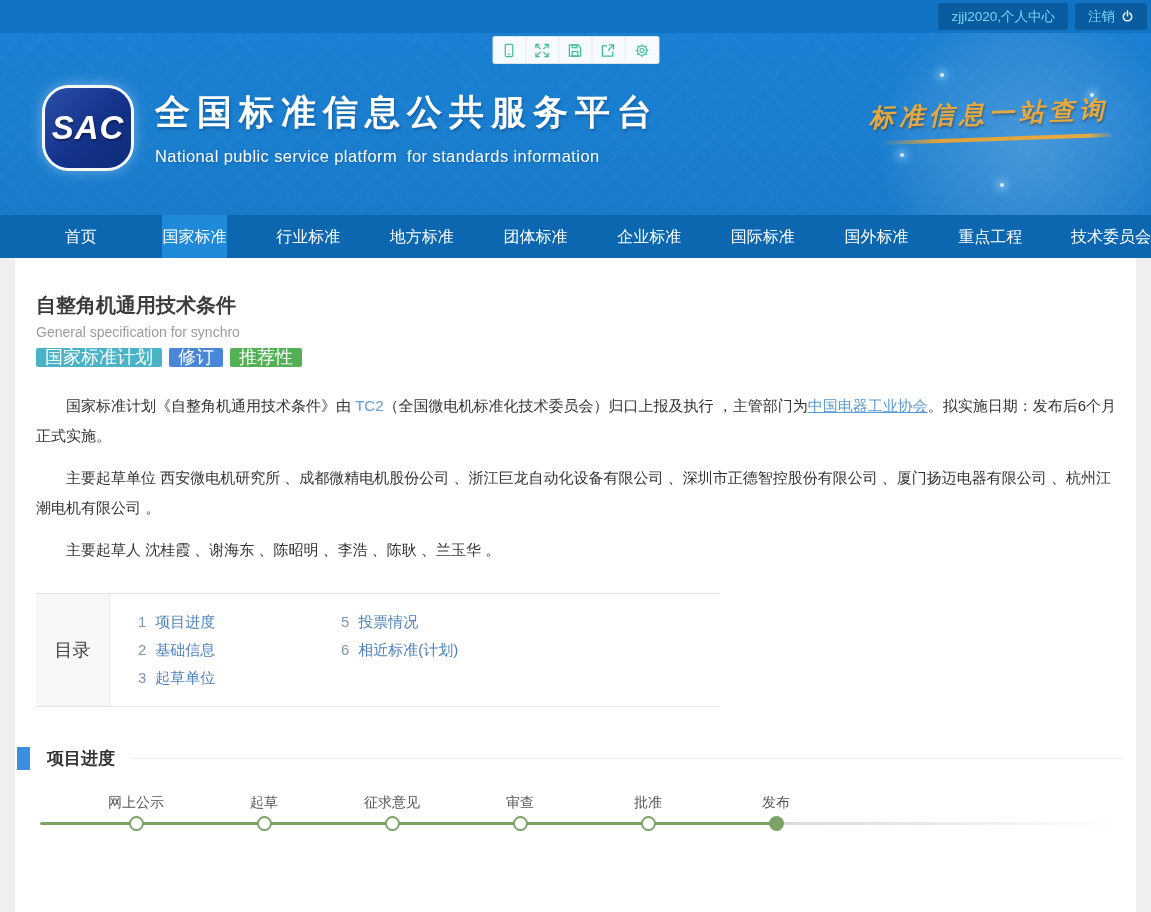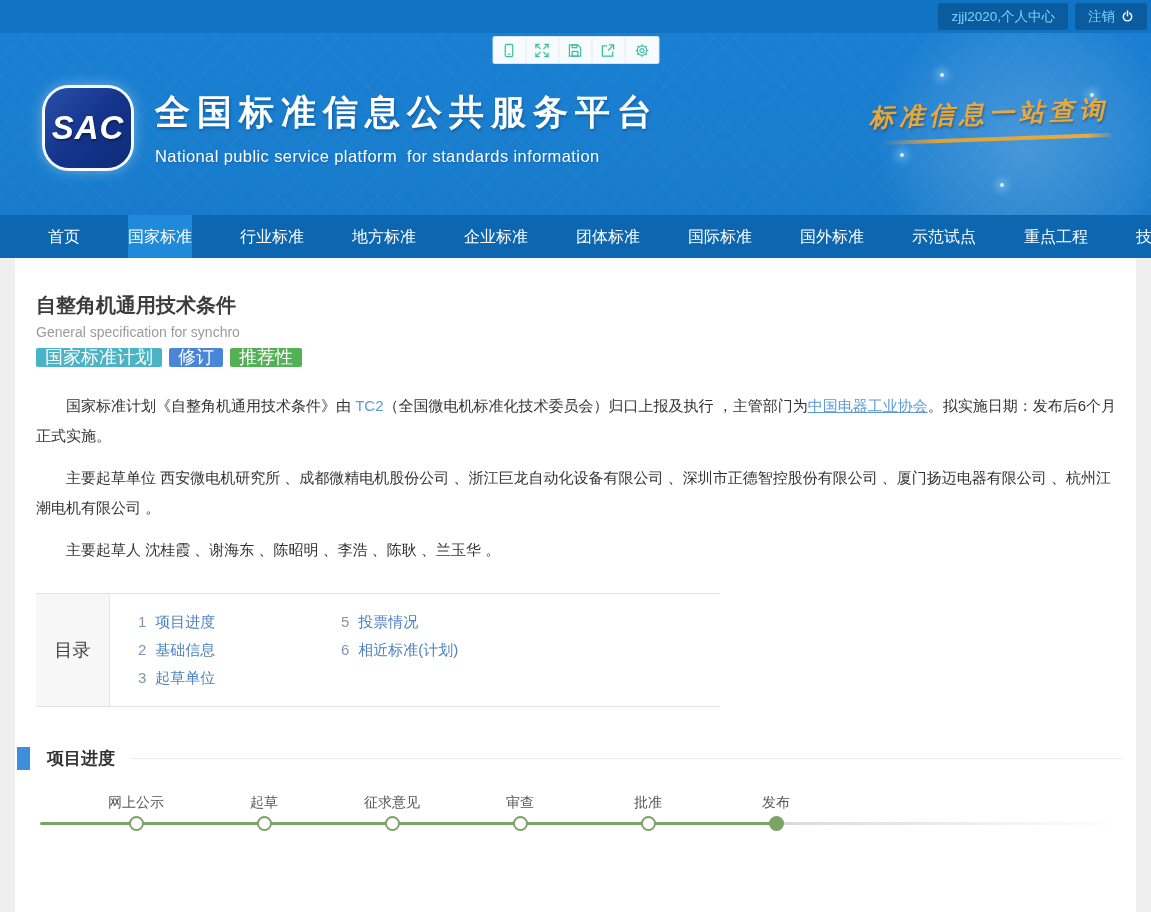--- a/index.html
+++ b/index.html
@@ -208,25 +208,24 @@
   </div>
   <div class="slogan">标准信息一站查询</div>
   <div class="slogan-swoosh"></div>
 </div>
 
 <div class="nav">
   <a>首页</a>
   <a class="active">国家标准</a>
   <a>行业标准</a>
   <a>地方标准</a>
+  <a>团体标准</a>
   <a>企业标准</a>
-  <a>团体标准</a>
   <a>国际标准</a>
   <a>国外标准</a>
-  <a>示范试点</a>
   <a>重点工程</a>
   <a>技术委员会</a>
 </div>
 
 <div class="card">
 
   <h1 class="page-title">自整角机通用技术条件</h1>
   <div class="page-sub">General specification for synchro</div>
 
   <div class="badges">

